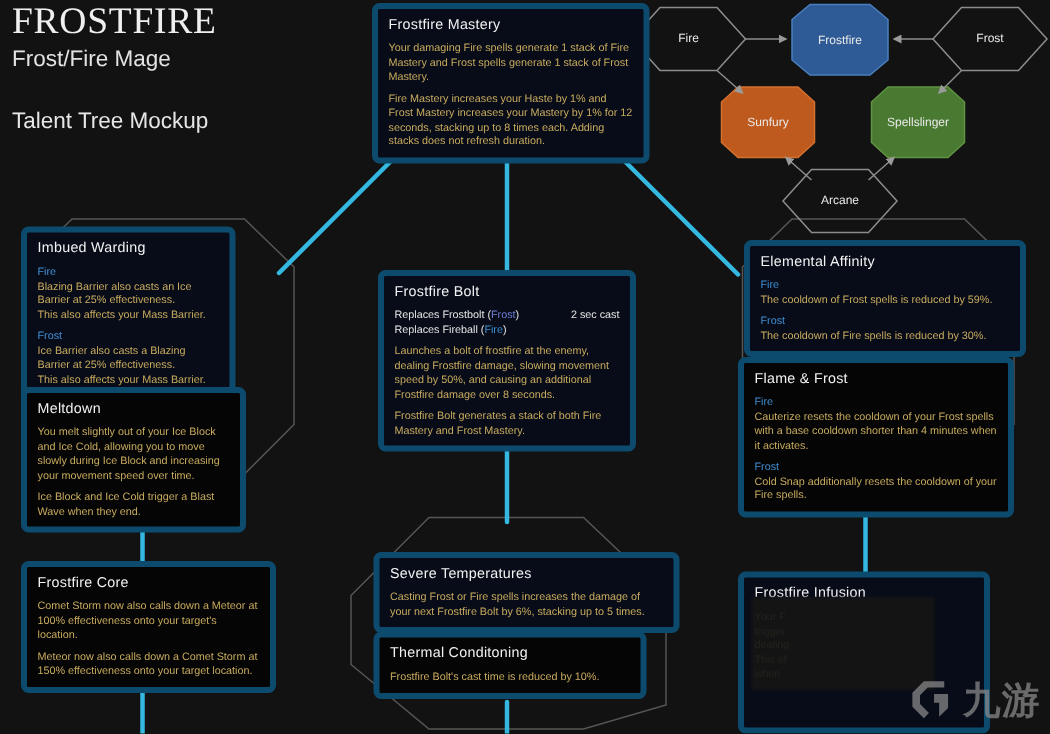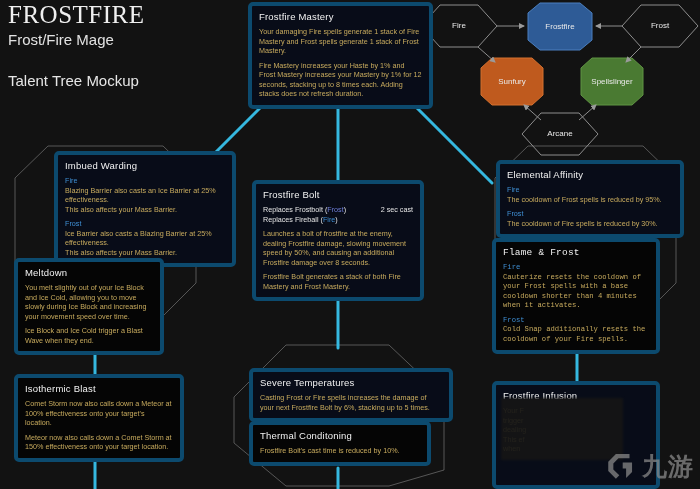--- a/index.html
+++ b/index.html
@@ -141,21 +141,21 @@
   </svg>
 
   <div class="panel navy" style="left:248px;top:2px;width:185px;">
     <div class="p-title">Frostfire Mastery</div>
     <div class="p-body">
       <p>Your damaging Fire spells generate 1 stack of Fire Mastery and Frost spells  generate 1 stack of Frost Mastery.</p>
       <p>Fire Mastery increases your Haste by 1% and Frost Mastery increases your Mastery by 1% for 12 seconds, stacking up to 8 times each. Adding stacks does not refresh duration.</p>
     </div>
   </div>
 
-  <div class="panel navy" style="left:14px;top:151px;width:182px;margin-left:40px;">
+  <div class="panel navy" style="left:14px;top:151px;width:143px;">
     <div class="p-title">Imbued Warding</div>
     <div class="p-body">
       <p>
         <span class="sch">Fire</span>
         <span class="wrap">Blazing Barrier also casts an Ice Barrier at 25% effectiveness.<br>This also affects your Mass Barrier.</span>
       </p>
       <p>
         <span class="sch frost">Frost</span>
         <span class="wrap">Ice Barrier also casts a Blazing Barrier at 25% effectiveness.<br>This also affects your Mass Barrier.</span>
       </p>
@@ -164,21 +164,21 @@
 
   <div class="panel black" style="left:14px;top:258px;width:150px;">
     <div class="p-title">Meltdown</div>
     <div class="p-body">
       <p>You melt slightly out of your Ice Block and Ice Cold, allowing you to move slowly during Ice Block and increasing your movement speed over time.</p>
       <p>Ice Block and Ice Cold trigger a Blast Wave when they end.</p>
     </div>
   </div>
 
   <div class="panel black" style="left:14px;top:374px;width:170px;">
-    <div class="p-title">Isothermic Blast</div>
+    <div class="p-title">Frostfire Core</div>
     <div class="p-body">
       <p>Comet Storm now also calls down a Meteor at 100% effectiveness onto your target's location.</p>
       <p>Meteor now also calls down a Comet Storm at 150% effectiveness onto your target location.</p>
     </div>
   </div>
 
   <div class="panel navy" style="left:252px;top:180px;width:172px;">
     <div class="p-title">Frostfire Bolt</div>
     <div class="p-body">
       <div style="margin-bottom:5px;">
@@ -203,30 +203,30 @@
     <div class="p-body">
       <p>Frostfire Bolt's cast time is reduced by 10%.</p>
     </div>
   </div>
 
   <div class="panel navy" style="left:496px;top:160px;width:188px;">
     <div class="p-title">Elemental Affinity</div>
     <div class="p-body">
       <p>
         <span class="sch">Fire</span>
-        <span>The cooldown of Frost spells is reduced by 95%.</span>
+        <span>The cooldown of Frost spells is reduced by 59%.</span>
       </p>
       <p>
         <span class="sch frost">Frost</span>
         <span>The cooldown of Fire spells is reduced by 30%.</span>
       </p>
     </div>
   </div>
 
-  <div class="panel black" style="left:492px;top:238px;width:168px;font-family:Liberation Mono, monospace;">
+  <div class="panel black" style="left:492px;top:238px;width:184px;">
     <div class="p-title">Flame &amp; Frost</div>
     <div class="p-body">
       <p>
         <span class="sch">Fire</span>
         <span>Cauterize resets the cooldown of your Frost spells with a base cooldown shorter than 4 minutes when it activates.</span>
       </p>
       <p>
         <span class="sch frost">Frost</span>
         <span>Cold Snap additionally resets the cooldown of your Fire spells.</span>
       </p>

